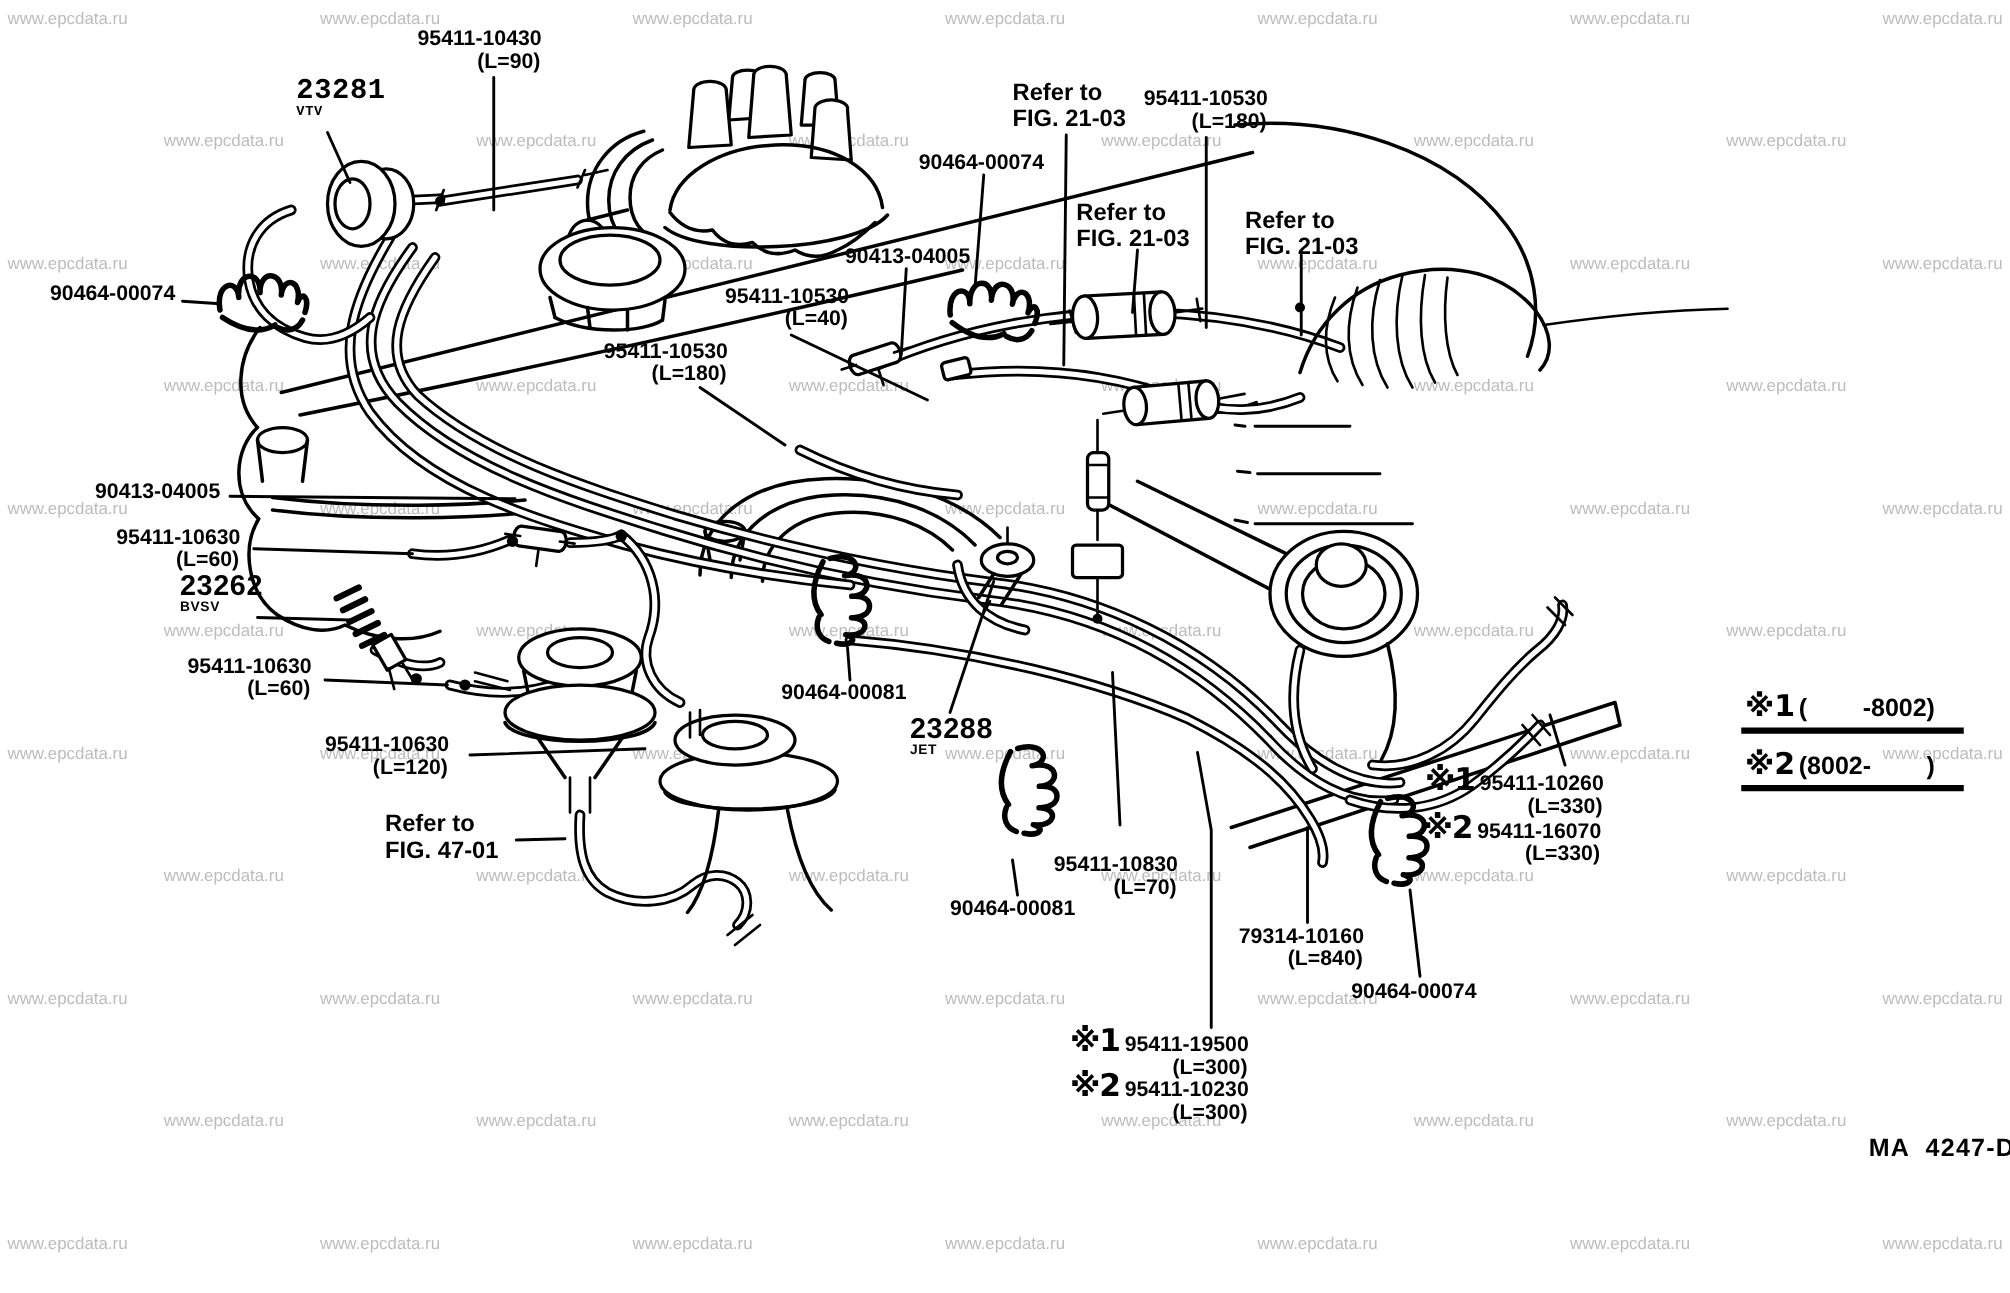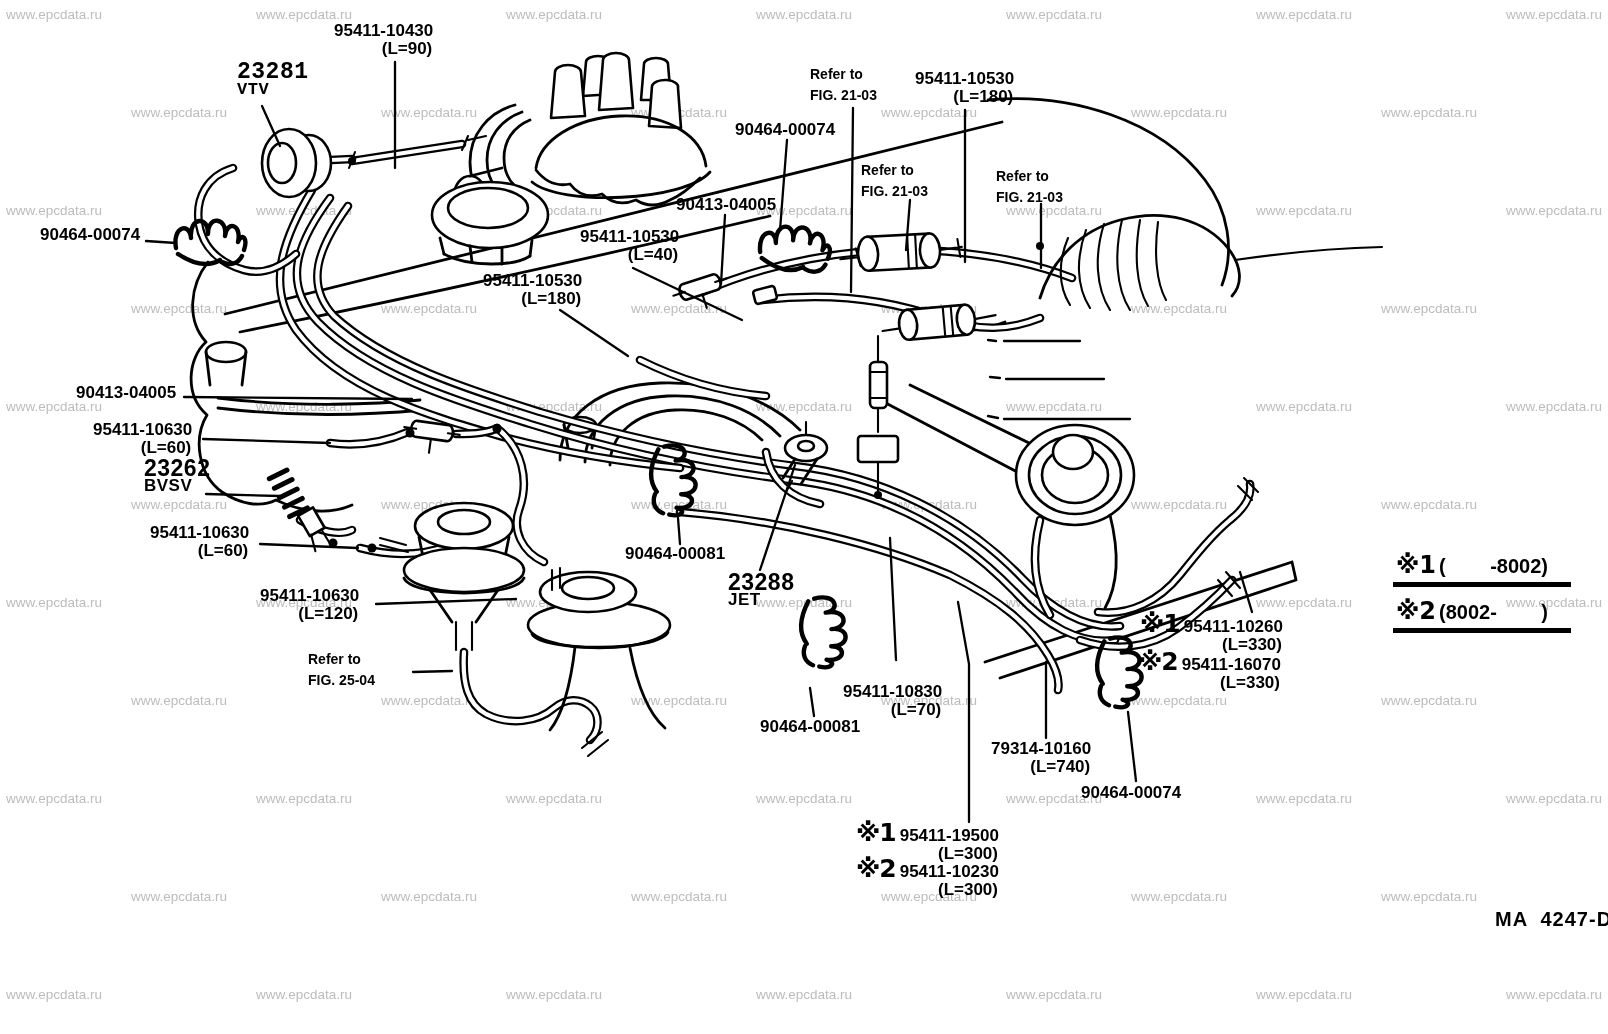--- a/index.html
+++ b/index.html
@@ -12,25 +12,25 @@
   .thin{fill:none;stroke:#000;stroke-width:2.1;stroke-linecap:round;}
   .leader{fill:none;stroke:#000;stroke-width:2.3;stroke-linecap:round;}
   .tube{fill:none;stroke:#000;stroke-width:8.6;stroke-linecap:round;}
   .tube-i{fill:none;stroke:#fff;stroke-width:4.2;stroke-linecap:round;}
   .wfill{fill:#fff;stroke:#000;stroke-width:2.6;stroke-linejoin:round;}
   .clip{fill:none;stroke:#000;stroke-width:4.4;stroke-linecap:round;stroke-linejoin:round;}
   .dot{fill:#000;stroke:none;}
   .lbl{position:absolute;color:#000;font-weight:bold;white-space:nowrap;}
   .lbl.num{font-size:17px;line-height:18px;}
   .lbl.num .l2{text-align:right;padding-right:1px;}
-  .lbl.refer{font-size:14px;line-height:21px;}
+  .lbl.refer{font-size:19px;line-height:21px;}
   .lbl .mrow{display:flex;align-items:baseline;}
   .lbl .mark{font-family:"DejaVu Sans",sans-serif;font-size:25px;line-height:18px;margin-right:4px;letter-spacing:-1px;}
   .lbl.bigid .bg{font-size:23px;line-height:21px;letter-spacing:0.5px;}
-  .lbl.bigid .sub{font-size:17px;line-height:14px;letter-spacing:0.5px;}
+  .lbl.bigid .sub{font-size:11px;line-height:14px;letter-spacing:0.5px;}
   .legend{position:absolute;left:1393px;top:551px;}
   .legend-row{border-bottom:5px solid #000;padding:0 3px 3px 3px;margin-bottom:10px;min-width:172px;
               white-space:pre;font-weight:bold;font-size:20px;color:#000;display:flex;align-items:baseline;}
   .legend-row .mark{font-family:"DejaVu Sans",sans-serif;font-size:24px;margin-right:3px;}
   .doc{position:absolute;left:1495px;top:908px;font-size:20px;font-weight:bold;color:#000;letter-spacing:1px;white-space:pre;}
 </style>
 </head>
 <body>
 
 <div class="stage">
@@ -404,39 +404,39 @@
       <div class="lbl num" style="left: 150px; top: 524px;">
         <div>95411-10630</div>
         <div class="l2">(L=60)</div>
       </div>
       <div class="lbl num" style="left: 260px; top: 587px;">
         <div>95411-10630</div>
         <div class="l2">(L=120)</div>
       </div>
       <div class="lbl refer" style="left: 308px; top: 649px;">
         <div>Refer to</div>
-        <div class="l2">FIG. 25-04</div>
+        <div class="l2">FIG. 47-01</div>
       </div>
       <div class="lbl num" style="left: 625px; top: 545px;">
         <div>90464-00081</div>
       </div>
       <div class="lbl bigid" style="left: 728px; top: 572px;">
         <div class="bg">23288</div>
         <div class="sub">JET</div>
       </div>
       <div class="lbl num" style="left: 843px; top: 683px;">
         <div>95411-10830</div>
         <div class="l2">(L=70)</div>
       </div>
       <div class="lbl num" style="left: 760px; top: 718px;">
         <div>90464-00081</div>
       </div>
       <div class="lbl num" style="left: 991px; top: 740px;">
         <div>79314-10160</div>
-        <div class="l2">(L=740)</div>
+        <div class="l2">(L=840)</div>
       </div>
       <div class="lbl num" style="left: 1081px; top: 784px;">
         <div>90464-00074</div>
       </div>
       <div class="lbl num" style="left: 1140px; top: 615px;">
         <div class="mrow">
           <span class="mark">※1</span>
           <span>95411-10260</span>
         </div>
         <div class="l2">(L=330)</div>

